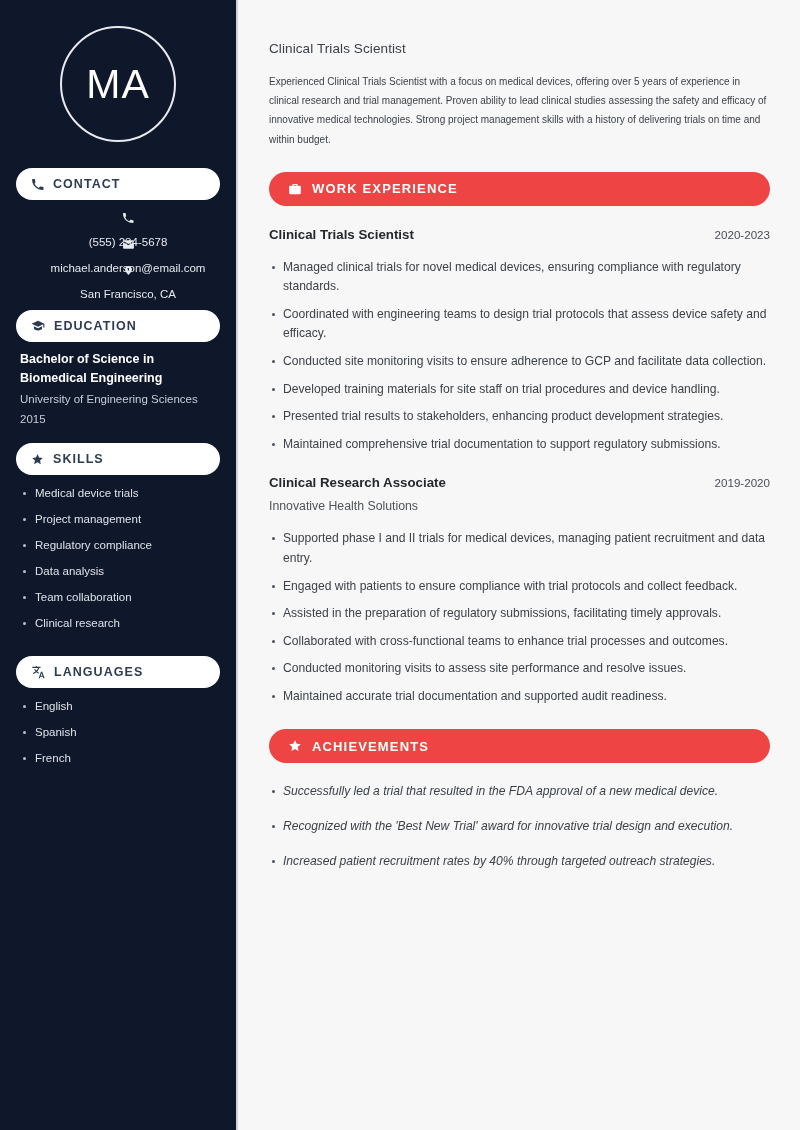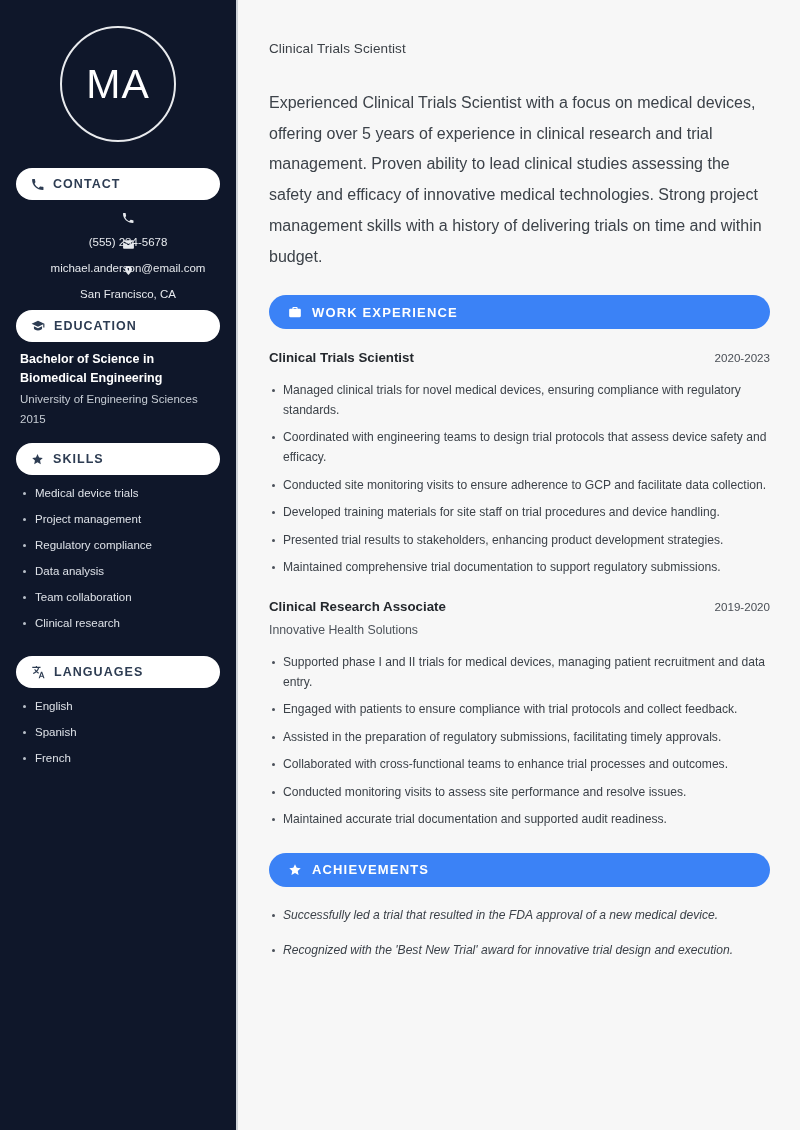--- a/index.html
+++ b/index.html
@@ -157,30 +157,30 @@
 
   .job-title {
     color: #3a3f45;
     font-size: 13.5px;
     margin-top: 13px;
     letter-spacing: 0.1px;
   }
 
   .summary {
     color: #3c4249;
-    font-size: 16px;
+    font-size: 10px;
     line-height: 1.92;
-    margin-top: 32px;
+    margin-top: 16px;
     max-width: 508px;
   }
 
   .sec-bar {
     margin-top: 23px;
     height: 34px;
-    background: #3b82f6;
+    background: #ef4444;
     border-radius: 17px;
     display: flex;
     align-items: center;
     padding-left: 19px;
     gap: 10px;
   }
   .sec-bar .sec-label {
     color: #ffffff;
     font-size: 13px;
     font-weight: bold;
@@ -395,16 +395,17 @@
         <svg width="14" height="14" viewBox="0 0 24 24" fill="#ffffff">
           <path d="M12 2l2.9 6.3 6.9.8-5.1 4.7 1.4 6.8L12 17.2 5.9 20.6l1.4-6.8L2.2 9.1l6.9-.8L12 2z"></path>
         </svg>
       </span>
       <span class="sec-label">ACHIEVEMENTS</span>
     </div>
 
     <ul class="main-list ach-list">
       <li>Successfully led a trial that resulted in the FDA approval of a new medical device.</li>
       <li>Recognized with the 'Best New Trial' award for innovative trial design and execution.</li>
+      <li>Increased patient recruitment rates by 40% through targeted outreach strategies.</li>
     </ul>
 
   </main>
 </div>
 
 </body></html>

